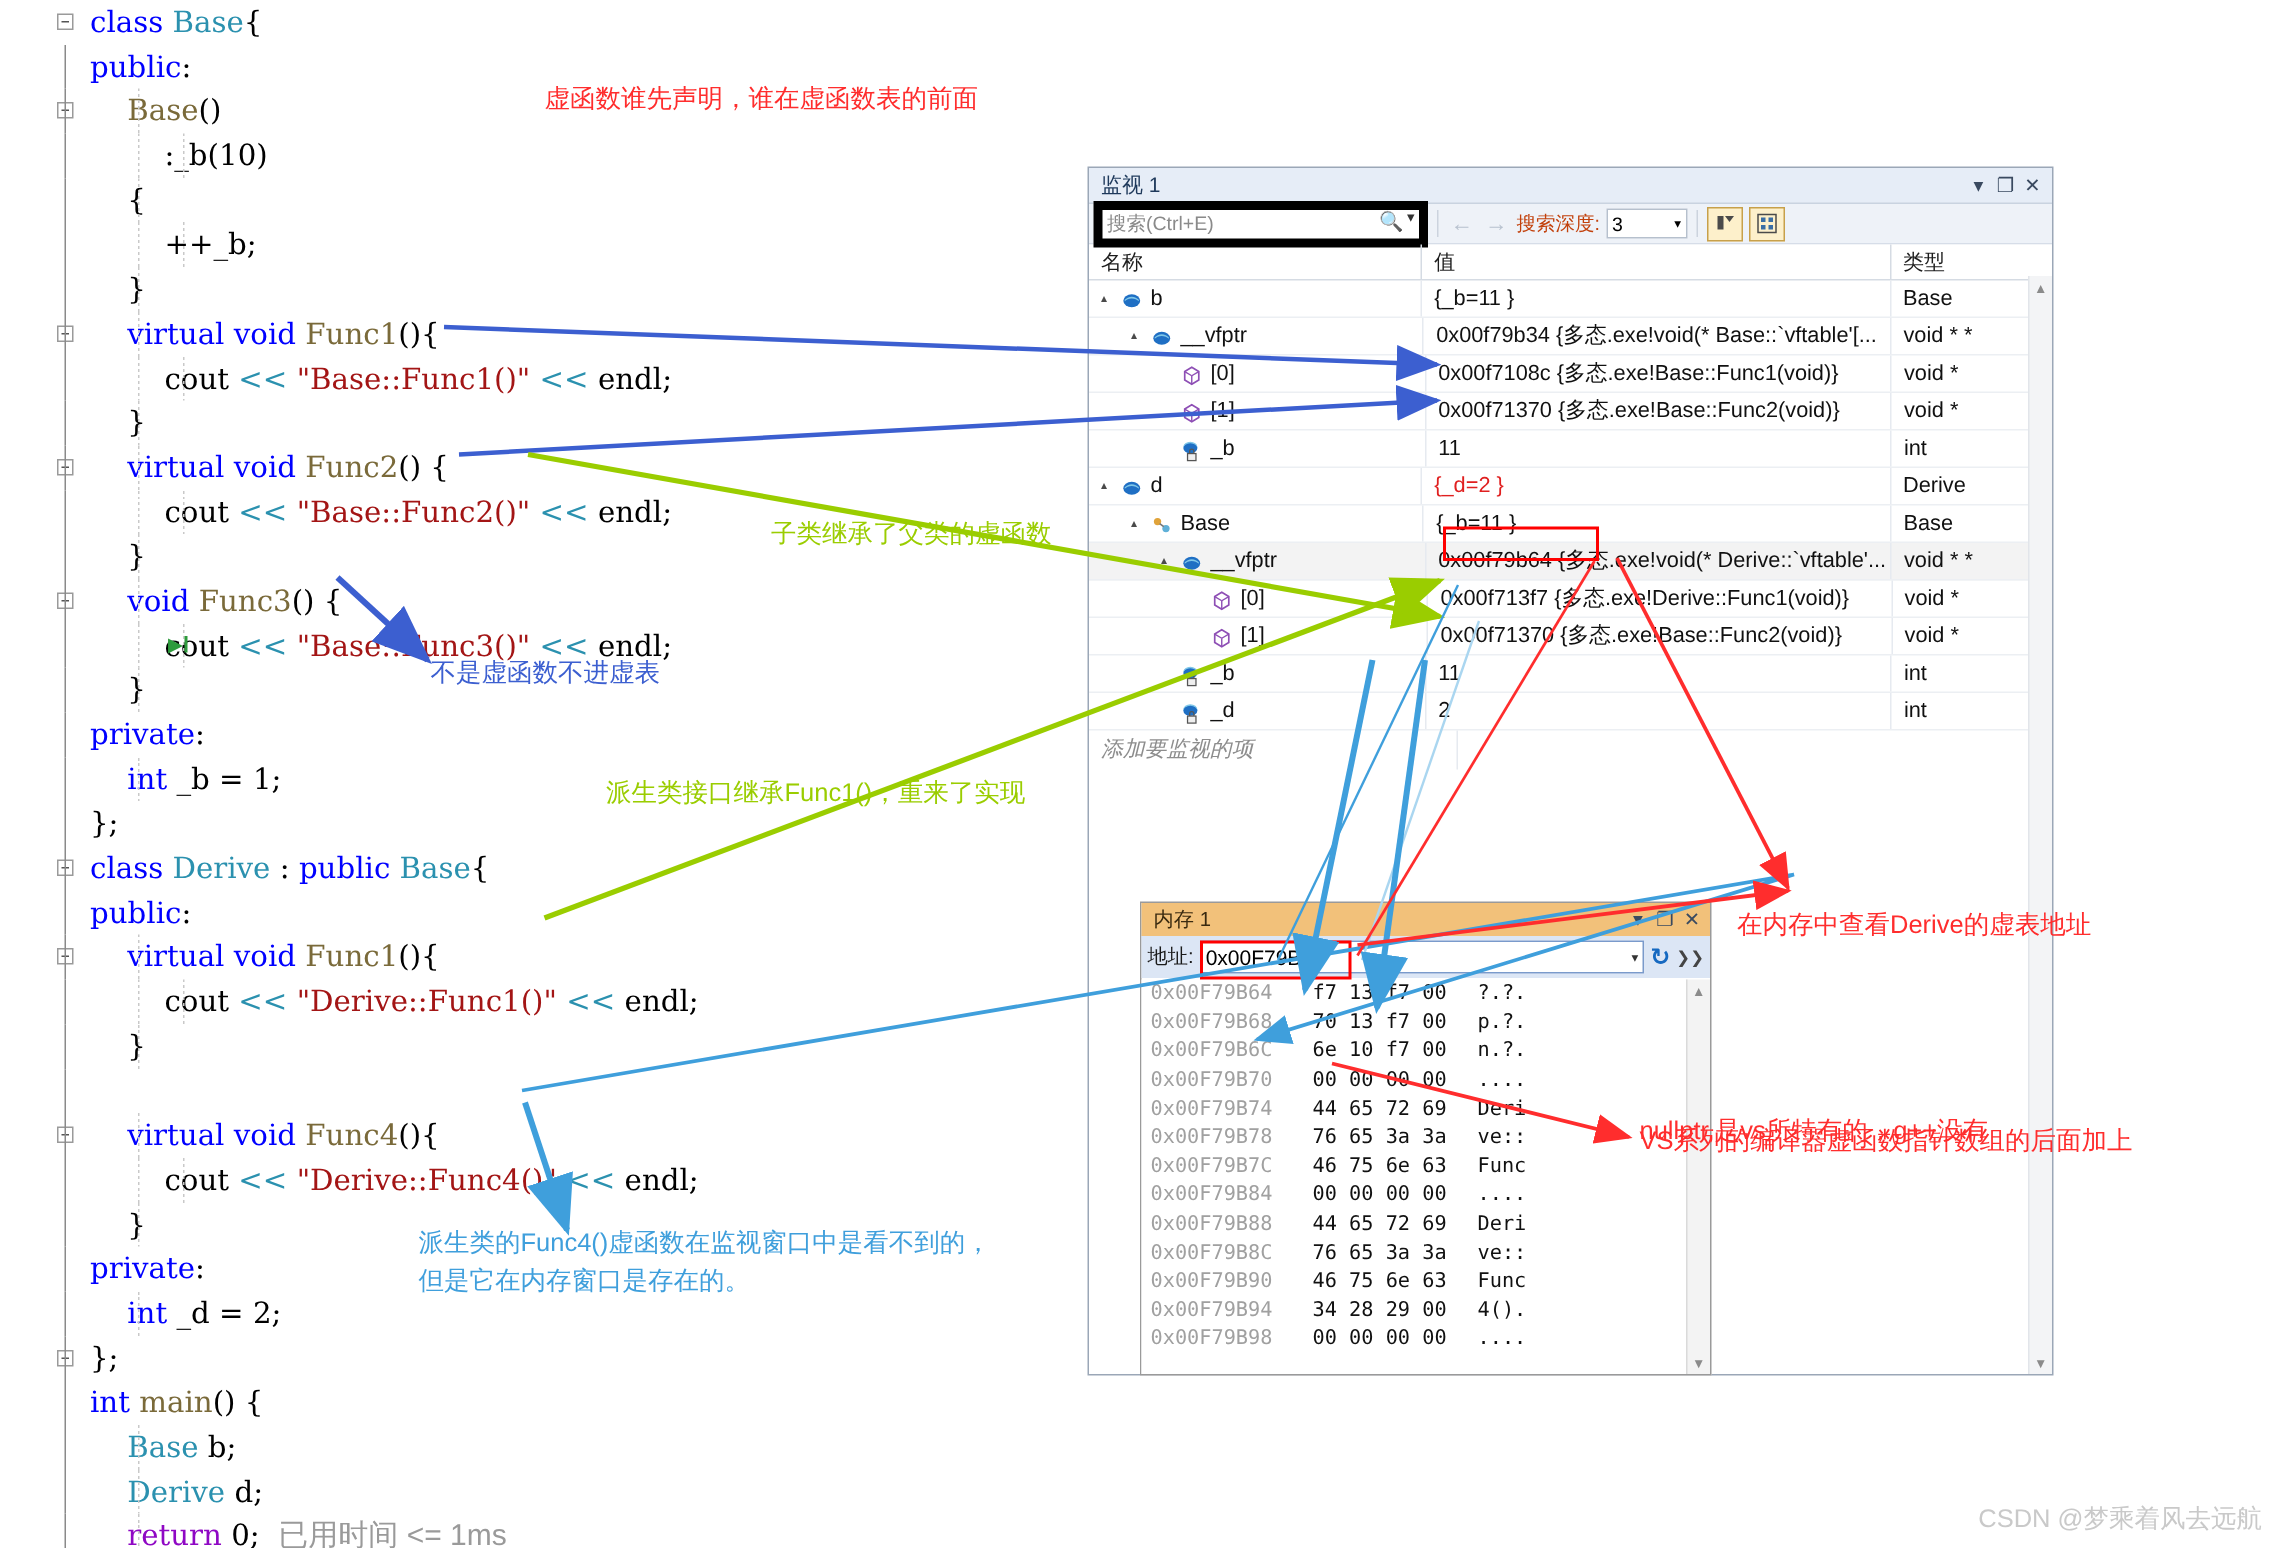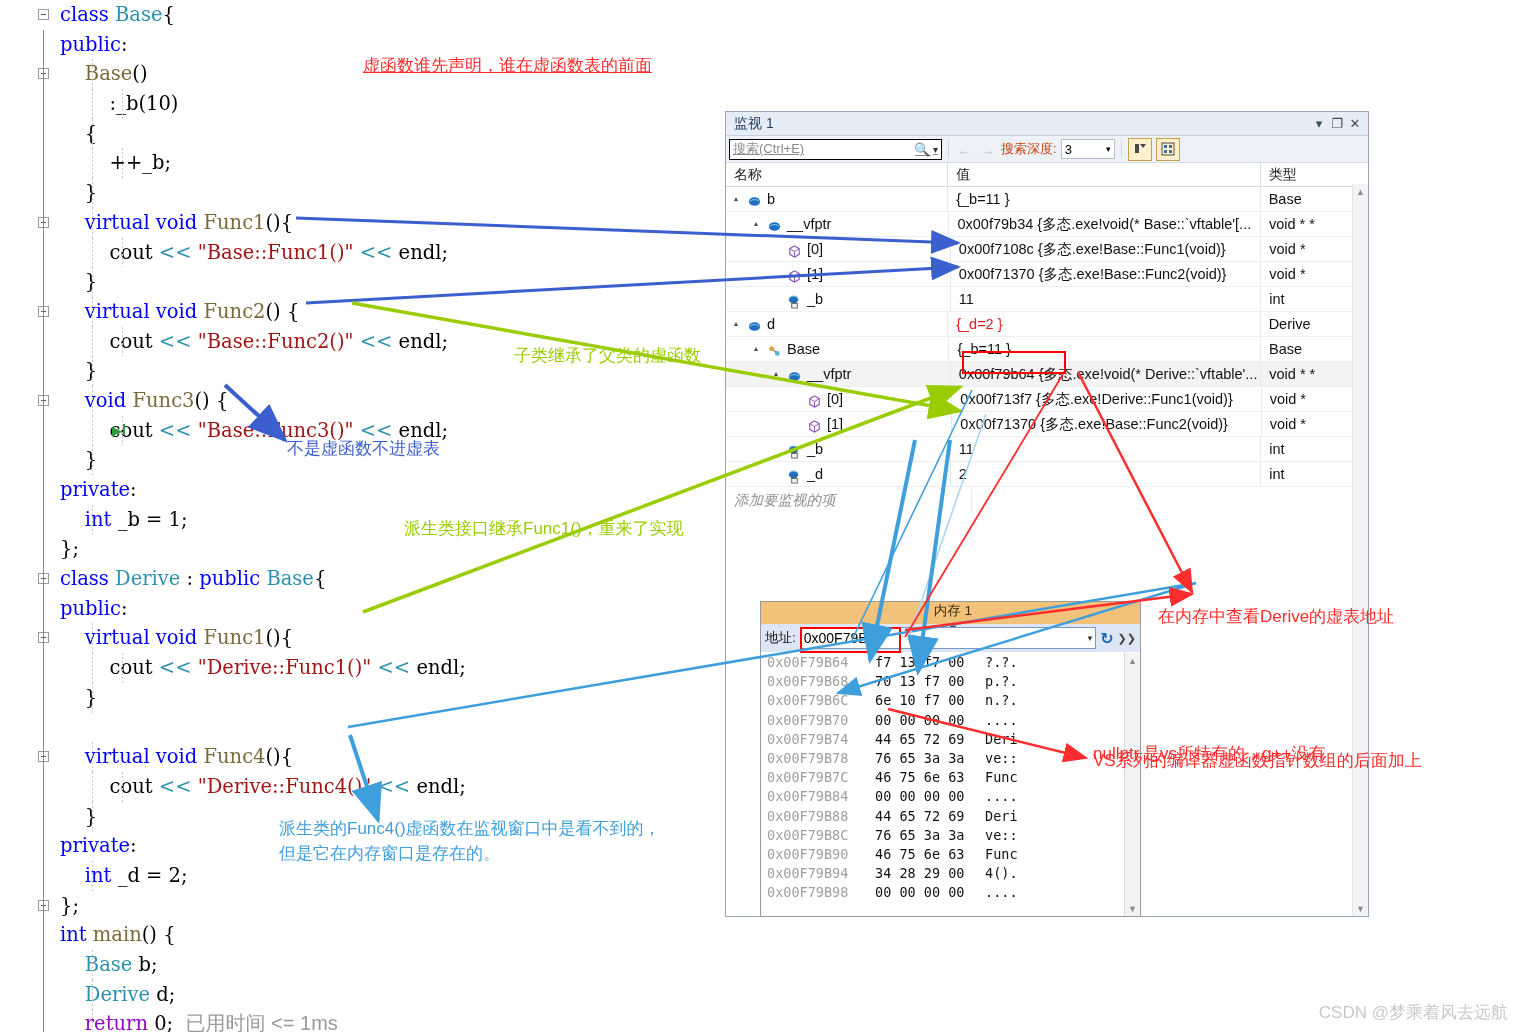--- a/index.html
+++ b/index.html
@@ -46,22 +46,22 @@
   
   #watch-window{position:absolute;left:725px;top:111px;width:644px;height:806px;
     background:#ffffff;border:1px solid #9ba7b7;box-sizing:border-box;}
   .win-title{height:23px;background:#e6edf7;border-bottom:1px solid #c9d3e0;
     display:flex;align-items:center;padding:0 4px 0 8px;color:#1e395b;font-size:14px;}
   .win-title .t{flex:1;}
   .win-btn{width:18px;height:18px;display:flex;align-items:center;justify-content:center;
     color:#3a4a60;font-size:13px;}
   .watch-toolbar{height:26px;background:#eef2f8;border-bottom:1px solid #d6dde8;
     display:flex;align-items:center;padding:0 3px;gap:4px;}
-  .search-box{width:205px;height:19px;background:#fff;border:1px solid #000000;
-    display:flex;align-items:center;padding:0 3px;font-size:13px;color:#8a8a8a;text-decoration:underline;}
+  .search-box{width:205px;height:19px;background:#fff;border:6px solid #000000;
+    display:flex;padding:0 3px;font-size:13px;color:#8a8a8a;}
   .search-box .sp{flex:1;}
   .mag{color:#2b2b2b;font-size:13px;}
   .tbsep{width:1px;height:18px;background:#ccd3de;margin:0 2px;}
   .navarrow{color:#b8c2cf;font-size:15px;padding:0 2px;}
   .depth-label{font-size:13px;color:#c2410c;}
   .depth-sel{width:46px;height:18px;background:#fff;border:1px solid #b6c0cd;
     display:flex;align-items:center;justify-content:space-between;padding:0 3px;font-size:13px;color:#000;}
   .tgl{width:22px;height:21px;border:1px solid #c7a04a;background:#fdf0cb;
     display:flex;align-items:center;justify-content:center;}
 
@@ -86,21 +86,21 @@
   .addwatch{height:26px;line-height:26px;font-size:14.5px;color:#8d8d8d;font-style:italic;
     padding-left:8px;display:flex;}
   .addwatch .c-name{border-right:1px solid #e6eaf0;}
   .wt-scroll{position:absolute;right:0;top:72px;width:15px;bottom:0;background:#f3f4f6;border-left:1px solid #e2e5ea;}
   .wt-scroll .up,.wt-scroll .dn{height:15px;display:flex;align-items:center;justify-content:center;color:#8b8b8b;font-size:9px;}
 
   
   #memory-window{position:absolute;left:760px;top:601px;width:381px;height:316px;
     background:#fff;border:1px solid #9a9a9a;box-sizing:border-box;}
   .mem-title{height:22px;background:#f2c17a;display:flex;align-items:center;
-    padding:0 3px 0 8px;color:#3a2a10;font-size:13.5px;flex-direction:column;}
+    padding:0 3px 0 8px;color:#3a2a10;font-size:13.5px;}
   .mem-title .t{flex:1;}
   .mem-addrbar{height:28px;background:#dce6f5;display:flex;align-items:center;padding:0 4px;gap:4px;}
   .mem-addrbar .lbl{font-size:13.5px;color:#1a1a1a;}
   .addr-input{flex:1;height:20px;background:#fff;border:1px solid #7a9acb;display:flex;
     align-items:center;justify-content:space-between;padding:0 3px;font-size:14px;color:#000;}
   .refresh{color:#1669c1;font-size:16px;font-weight:bold;}
   .mem-body{position:absolute;left:0;right:0;top:51px;bottom:0;background:#fff;overflow:hidden;}
   .mem-row{display:flex;height:19.2px;line-height:19.2px;
     font-family:"DejaVu Sans Mono","Liberation Mono",monospace;font-size:13.5px;white-space:pre;}
   .mem-row .a{color:#a0a0a0;padding-left:6px;width:108px;}
@@ -454,21 +454,21 @@
   <path d="M1063,374 L905,637" stroke="#ff2d2d" stroke-width="1.8" fill="none"></path>
 
   <path d="M1078,372 L1192,592" stroke="#ff2d2d" stroke-width="2.5" fill="none" marker-end="url(#ah-red)"></path>
 
   <path d="M905,630 L1192,594" stroke="#ff2d2d" stroke-width="2.5" fill="none" marker-end="url(#ah-red)"></path>
 
   <path d="M888,709 L1086,758" stroke="#ff2d2d" stroke-width="2.5" fill="none" marker-end="url(#ah-red)"></path>
 </svg>
 
 <div id="annotation-layer">
-    <div class="anno red" style="left: 363px; top: 55px; text-decoration: underline;">虚函数谁先声明，谁在虚函数表的前面</div>
+    <div class="anno red" style="left: 363px; top: 55px;">虚函数谁先声明，谁在虚函数表的前面</div>
     <div class="anno green" style="left: 514px; top: 345px;">子类继承了父类的虚函数</div>
     <div class="anno blue" style="left: 287px; top: 438px;">不是虚函数不进虚表</div>
     <div class="anno green" style="left: 404px; top: 518px;">派生类接口继承Func1()，重来了实现</div>
     <div class="anno lblue" style="left: 279px; top: 818px;">派生类的Func4()虚函数在监视窗口中是看不到的，</div>
     <div class="anno lblue" style="left: 279px; top: 843px;">但是它在内存窗口是存在的。</div>
     <div class="anno red" style="left: 1158px; top: 606px;">在内存中查看Derive的虚表地址</div>
     <div class="anno red" style="left: 1093px; top: 750px;">VS系列的编译器虚函数指针数组的后面加上</div>
     <div class="anno red" style="left: 1093px; top: 743px;">nullptr,是vs所特有的，g++没有</div>
   </div>
 

